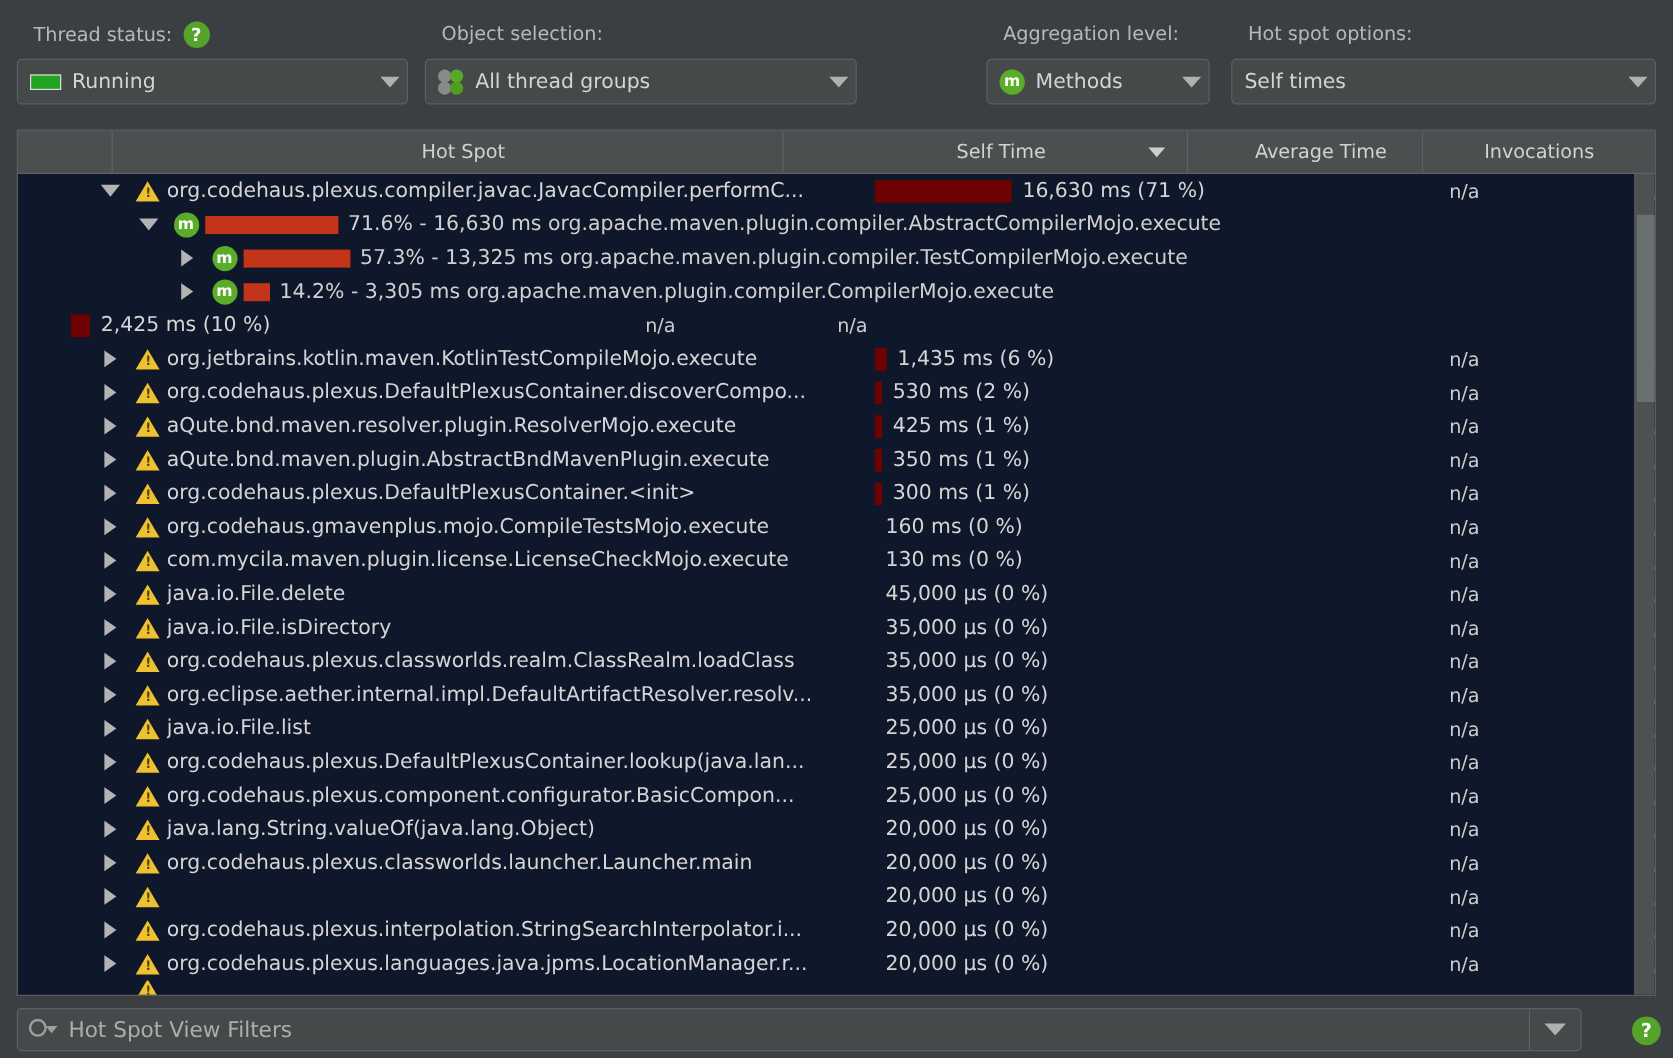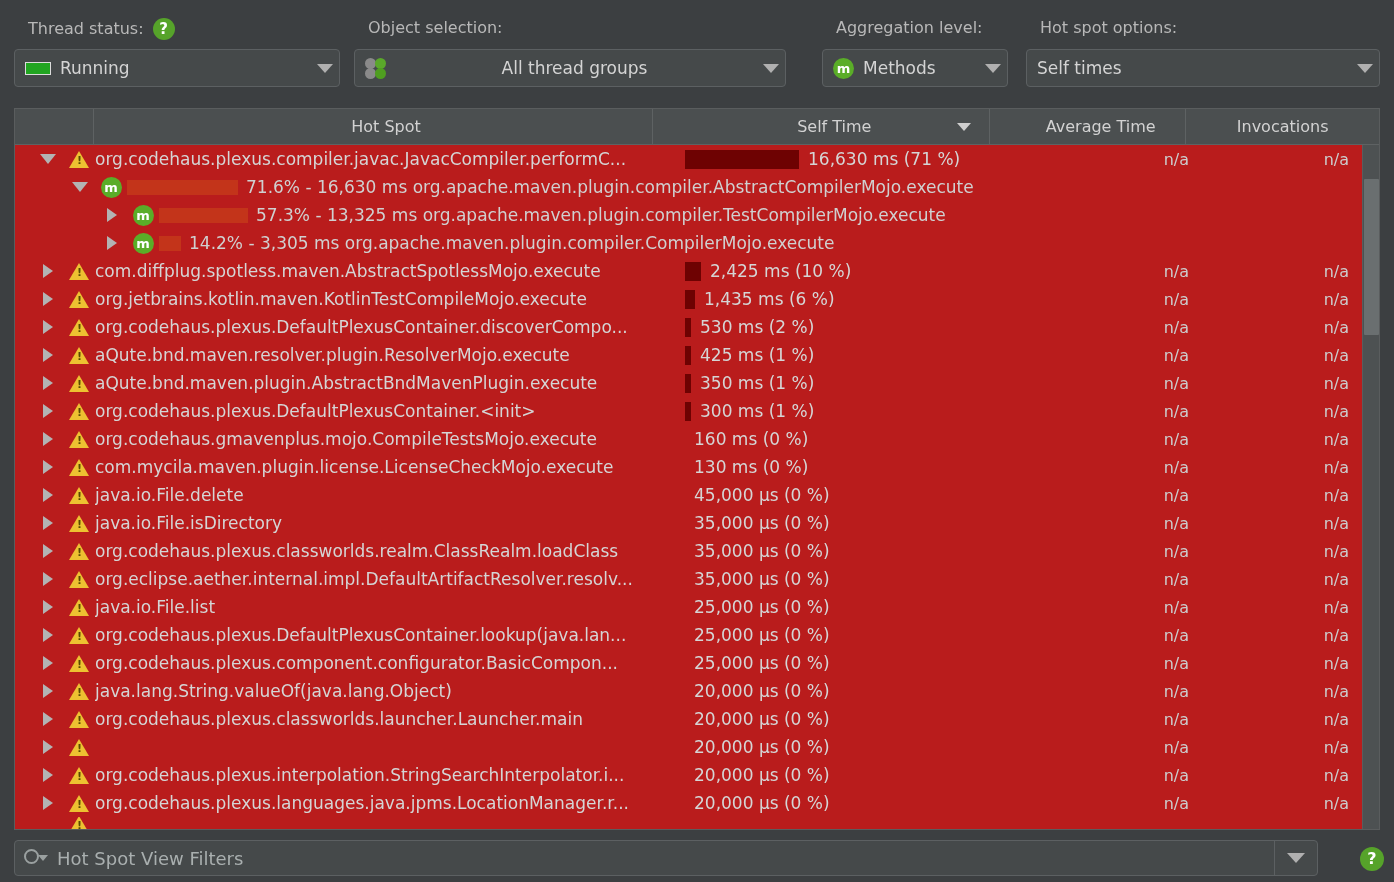--- a/index.html
+++ b/index.html
@@ -138,22 +138,23 @@
   .th.c0 { width: 86px; }
   .th.c1 { width: 584px; }
   .th.c2 { width: 340px; }
   .th.c3 { width: 186px; }
   .th.c4 { width: 154px; border-right: none; }
   .th.spacer { flex: 1; border-right: none; background:#4b4f50;}
 
   .tbody {
     position: relative;
     height: 685px;
-    background: #b91c1c;
+    background: #0f172a;
     overflow: hidden;
+    padding-left: 44px;
   }
   .row {
     display: flex;
     height: 28px;
     align-items: center;
     box-sizing: border-box;
     position: relative;
   }
   .cell-name {
     display: flex;
@@ -329,21 +330,21 @@
         <span class="lead-icon">
             <span class="icon-running"></span>
           </span>
         <span class="combo-text">Running</span>
         <span class="arrow"></span>
       </div>
     </div>
 
     <div class="ctl-group" style="left:354px; top:18px; width:452px;">
       <span class="ctl-label">Object selection:</span>
-      <div class="combo" style="margin-top:12px; width:432px;text-align:center;">
+      <div class="combo" style="margin-top:12px; width:360px;">
         <span class="lead-icon">
           <span class="icon-threadgroups">
               <i class="g1"></i>
               <i class="g2"></i>
               <i class="g3"></i>
               <i class="g4"></i>
             </span>
         </span>
         <span class="combo-text">All thread groups</span>
         <span class="arrow"></span>
@@ -435,30 +436,20 @@
               <span class="twisty collapsed"></span>
             </span>
             <span class="icon-slot">
               <span class="icon-m">m</span>
             </span>
             <span class="minibar" style="width: 22px;"></span>
             <span class="sub-text">14.2% - 3,305 ms org.apache.maven.plugin.compiler.CompilerMojo.execute</span>
           </div>
         </div>
         <div class="row">
-          <div class="cell-name">
-            <span style="width: 18px; flex: 0 0 auto;"></span>
-            <span class="twisty-slot">
-              <span class="twisty collapsed"></span>
-            </span>
-            <span class="icon-slot">
-              <span class="icon-warn"></span>
-            </span>
-            <span class="node-text">com.diffplug.spotless.maven.AbstractSpotlessMojo.execute</span>
-          </div>
           <div class="cell-self">
             <span class="selfbar" style="width: 16px;"></span>
             <span class="self-text">2,425 ms (10 %)</span>
           </div>
           <div class="cell-avg">n/a</div>
           <div class="cell-inv">n/a</div>
         </div>
         <div class="row">
           <div class="cell-name">
             <span style="width: 18px; flex: 0 0 auto;"></span>

